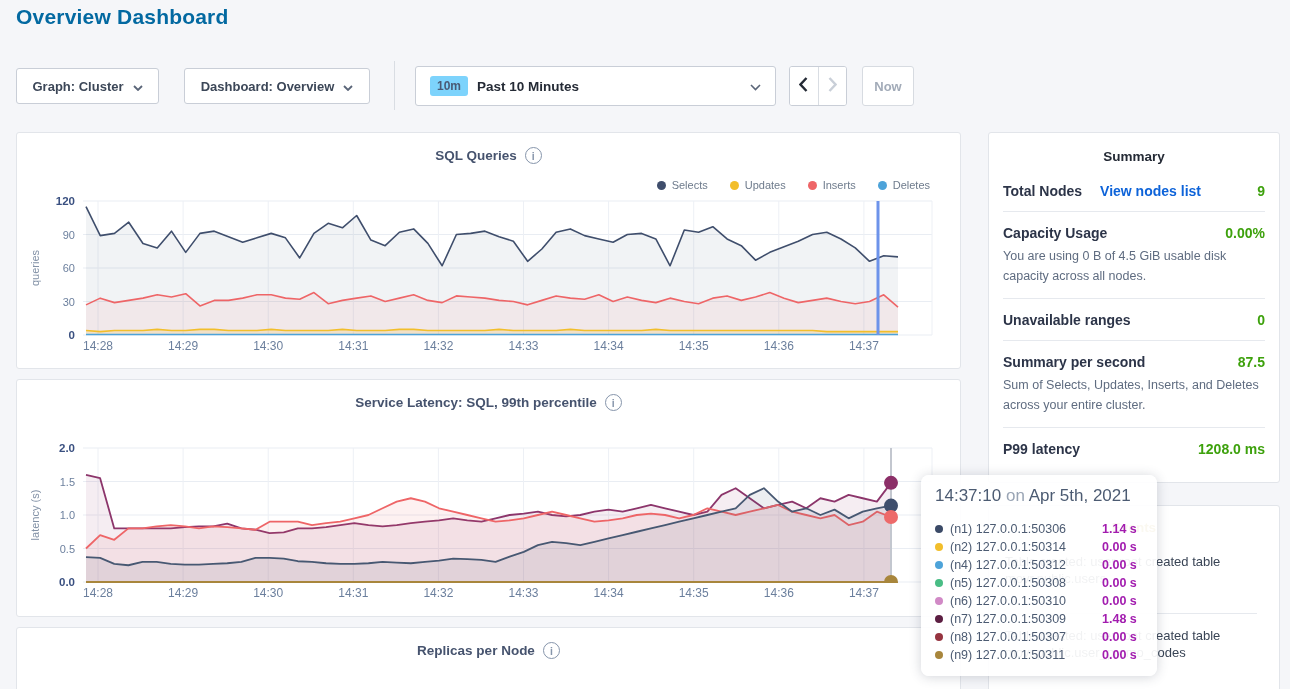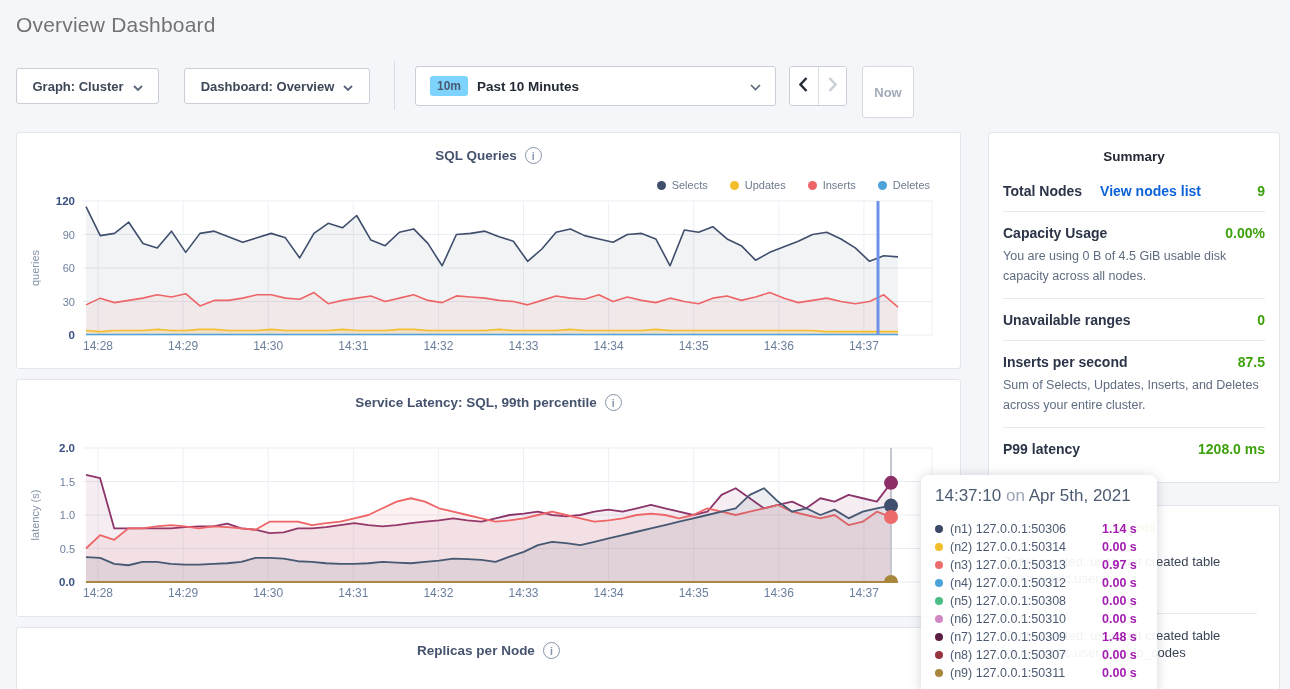--- a/index.html
+++ b/index.html
@@ -1,41 +1,41 @@
 <!DOCTYPE html>
 <html><head>
 <meta charset="utf-8">
 <style>
   * { margin:0; padding:0; box-sizing:border-box; }
   html,body { width:1290px; height:689px; }
   body { font-family:"Liberation Sans", sans-serif; background:#f5f6f9; color:#242a35; overflow:hidden; }
   .page { position:relative; width:1290px; height:689px; overflow:hidden; }
 
-  .page-title { position:absolute; left:16px; top:13px; font-size:21px; font-weight:400; color:#737373; letter-spacing:.2px; }
+  .page-title { position:absolute; left:16px; top:5px; font-size:21px; font-weight:700; color:#0369a1; letter-spacing:.2px; }
 
   
   .btn { position:absolute; display:inline-flex; align-items:center; justify-content:center; gap:9px;
          background:#fff; border:1px solid #c9ced7; border-radius:3px; font-size:13px; font-weight:bold;
          color:#3c4758; cursor:pointer; }
   .dd { top:68px; height:36px; padding:0 14px; }
   #dd-graph { left:16px; width:143px; }
   #dd-dashboard { left:184px; width:186px; }
   .chev { display:inline-block; }
   .vdivider { position:absolute; left:394px; top:61px; width:1px; height:49px; background:#d9dde3; }
 
   .time-picker { left:415px; top:66px; width:361px; height:40px; padding:0 14px; justify-content:flex-start; }
   .time-picker .spacer { flex:1; }
   .badge-10m { background:#7dd3fc; color:#4a5a74; border-radius:3px; padding:3px 7px; font-size:12px; font-weight:bold; }
   .time-label { font-size:13.5px; font-weight:bold; color:#242a35; }
 
   .nav-group { position:absolute; left:789px; top:66px; width:58px; height:40px; background:#fff;
                border:1px solid #c9ced7; border-radius:3px; display:flex; overflow:hidden; }
   .nav-group .nav-btn { flex:1; display:flex; align-items:center; justify-content:center; cursor:pointer; background:#fff; border:none; }
   .nav-group .nav-btn + .nav-btn { border-left:1px solid #d9dde3; }
-  #btn-now { left:862px; top:66px; width:52px; height:52px; color:#a2abb8; border-color:#d7dbe1; cursor:default; }
+  #btn-now { left:862px; top:66px; width:52px; height:40px; color:#a2abb8; border-color:#d7dbe1; cursor:default; }
 
   
   .panel { position:absolute; background:#fff; border:1px solid #e2e5ea; border-radius:3px; }
   #panel-sql      { left:16px; top:132px; width:945px; height:237px; }
   #panel-latency  { left:16px; top:379px; width:945px; height:238px; }
   #panel-replicas { left:16px; top:627px; width:945px; height:120px; }
   #panel-summary  { left:988px; top:132px; width:292px; height:351px; }
   #panel-events   { left:988px; top:505px; width:292px; height:240px; }
 
   .chart-title-row { position:absolute; top:14px; left:0; right:0; display:flex; align-items:center; justify-content:center; gap:8px; }
@@ -292,21 +292,21 @@
           <div class="stat-desc">You are using 0 B of 4.5 GiB usable disk capacity across all nodes.</div>
         </div>
         <div class="stat">
           <div class="stat-row">
             <span class="stat-label">Unavailable ranges</span>
             <span class="stat-value">0</span>
           </div>
         </div>
         <div class="stat">
           <div class="stat-row">
-            <span class="stat-label">Inserts per second</span>
+            <span class="stat-label">Summary per second</span>
             <span class="stat-value">87.5</span>
           </div>
           <div class="stat-desc">Sum of Selects, Updates, Inserts, and Deletes across your entire cluster.</div>
         </div>
         <div class="stat">
           <div class="stat-row">
             <span class="stat-label">P99 latency</span>
             <span class="stat-value">1208.0 ms</span>
           </div>
         </div>
@@ -332,25 +332,20 @@
           <span class="tooltip-dot" style="background: rgb(59, 74, 103);"></span>
           <span class="tooltip-node">(n1) 127.0.0.1:50306</span>
           <span class="tooltip-value">1.14 s</span>
         </div>
         <div class="tooltip-row">
           <span class="tooltip-dot" style="background: rgb(242, 190, 43);"></span>
           <span class="tooltip-node">(n2) 127.0.0.1:50314</span>
           <span class="tooltip-value">0.00 s</span>
         </div>
         <div class="tooltip-row">
-          <span class="tooltip-dot" style="background: rgb(237, 108, 108);"></span>
-          <span class="tooltip-node">(n3) 127.0.0.1:50313</span>
-          <span class="tooltip-value">0.97 s</span>
-        </div>
-        <div class="tooltip-row">
           <span class="tooltip-dot" style="background: rgb(77, 163, 217);"></span>
           <span class="tooltip-node">(n4) 127.0.0.1:50312</span>
           <span class="tooltip-value">0.00 s</span>
         </div>
         <div class="tooltip-row">
           <span class="tooltip-dot" style="background: rgb(73, 189, 133);"></span>
           <span class="tooltip-node">(n5) 127.0.0.1:50308</span>
           <span class="tooltip-value">0.00 s</span>
         </div>
         <div class="tooltip-row">

